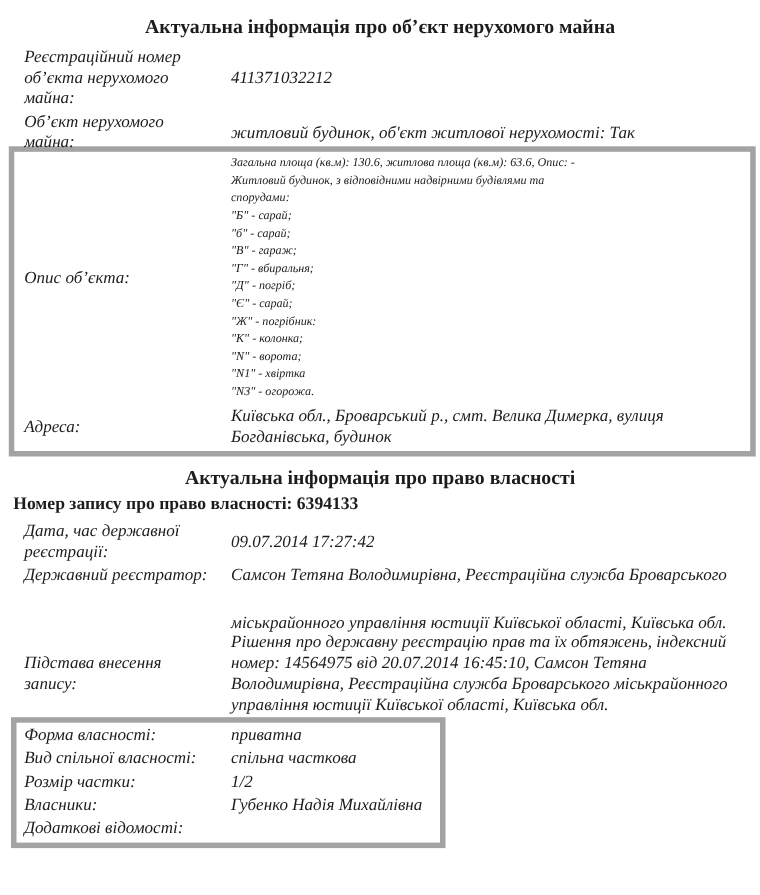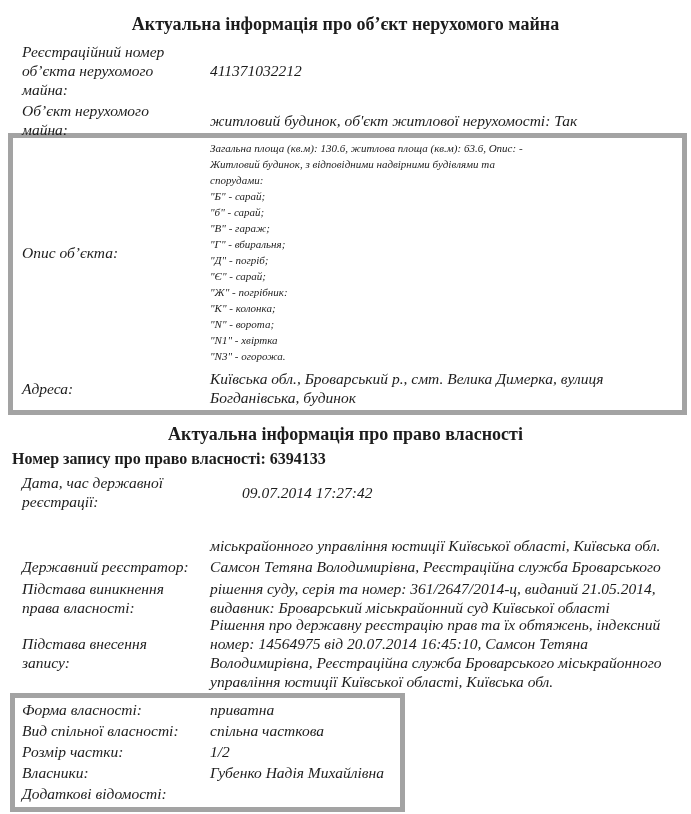--- a/index.html
+++ b/index.html
@@ -60,21 +60,21 @@
     padding: 2px 0 3px 0;
   }
   .hl-box-1 .row .label { width: 197px; padding-left: 9px; }
 
   .row-desc .value {
     font-size: 11px;
     line-height: 16px;
   }
   .row-address { margin-top: 5px; }
 
-  .row-date      { margin-top: 5px; gap: 32px; }
+  .row-date      { margin-top: 5px; }
   .row-registrar { margin-top: 2px; }
   .row-registrar-cont { margin-top: 25px; }
   .row-basis1    { margin-top: 3px; }
   .row-basis2    { margin-top: -2px; }
 
   .hl-box-2 {
     margin: 2px 0 0 10px;
     width: 395px;            
     padding: 2px 0 2px 0;
   }
@@ -130,36 +130,30 @@
   <div class="title title2">Актуальна інформація про право власності</div>
 
   <div class="record-number">Номер запису про право власності: 6394133</div>
 
   <div class="row row-date">
     <div class="label">Дата, час державної
 реєстрації:</div>
     <div class="value">09.07.2014 17:27:42</div>
   </div>
 
+  <div class="row row-registrar">
+    <div class="label">Державний реєстратор:</div>
+    <div class="value">Самсон Тетяна Володимирівна, Реєстраційна служба Броварського</div>
+  </div>
+
   <div class="row row-registrar-cont">
     <div class="label"></div>
     <div class="value">міськрайонного управління юстиції Київської області, Київська обл.</div>
   </div>
 
-  <div class="row row-registrar">
-    <div class="label">Державний реєстратор:</div>
-    <div class="value">Самсон Тетяна Володимирівна, Реєстраційна служба Броварського</div>
-  </div>
-
-  <div class="row row-basis1">
-    <div class="label">Підстава виникнення
-права власності:</div>
-    <div class="value">рішення суду, серія та номер: 361/2647/2014-ц, виданий 21.05.2014,
-видавник: Броварський міськрайонний суд Київської області</div>
-  </div>
 
   <div class="row row-basis2">
     <div class="label">Підстава внесення
 запису:</div>
     <div class="value">Рішення про державну реєстрацію прав та їх обтяжень, індексний
 номер: 14564975 від 20.07.2014 16:45:10, Самсон Тетяна
 Володимирівна, Реєстраційна служба Броварського міськрайонного
 управління юстиції Київської області, Київська обл.</div>
   </div>
 

